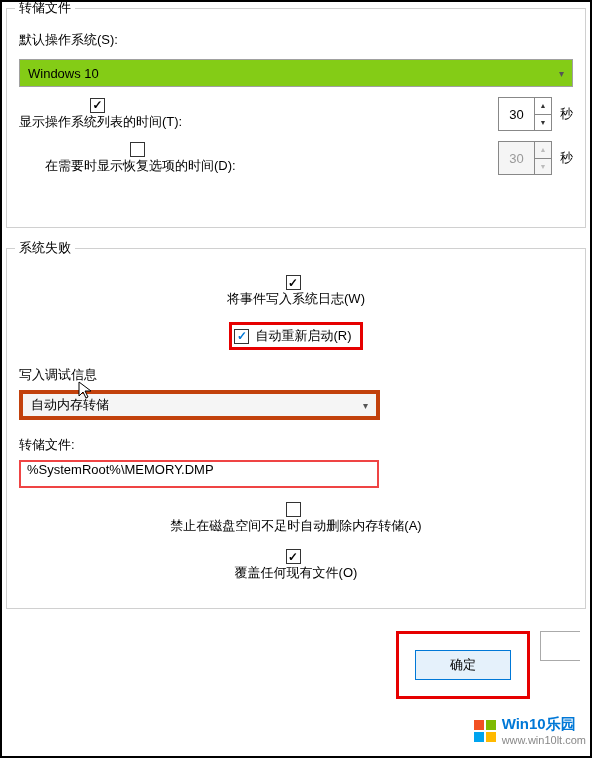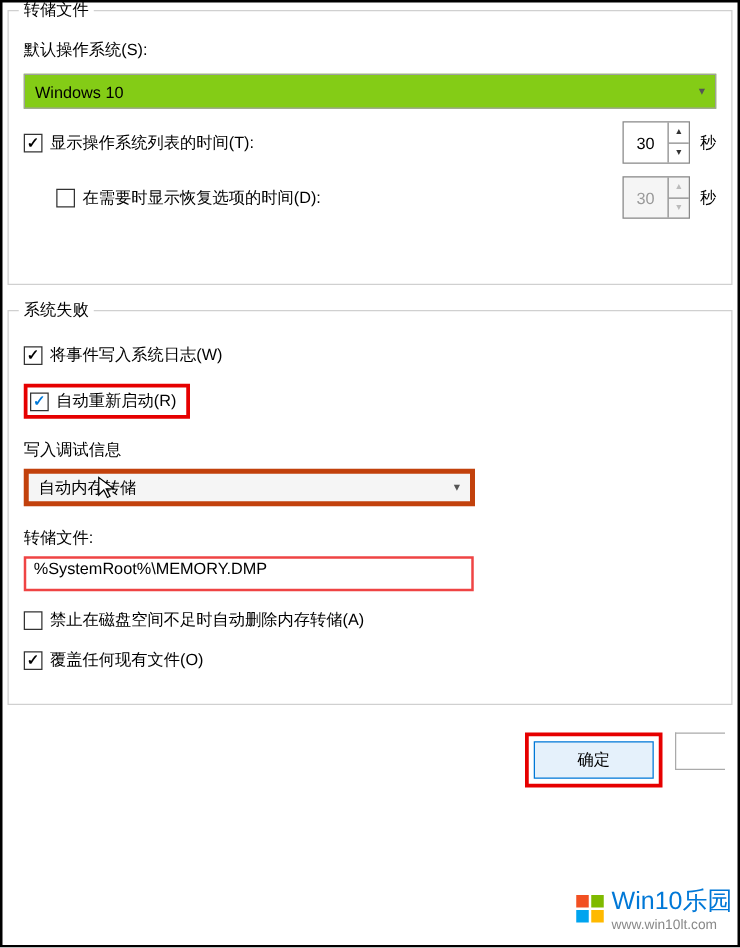--- a/index.html
+++ b/index.html
@@ -60,20 +60,21 @@
       cursor: pointer;
     }
     .dropdown-arrow {
       font-size: 10px;
       color: #555;
     }
     .checkbox-row {
       display: flex;
       align-items: center;
       margin: 14px 0;
+      flex-direction: column;
     }
     .checkbox {
       width: 15px;
       height: 15px;
       border: 1px solid #333;
       margin-right: 6px;
       display: inline-flex;
       align-items: center;
       justify-content: center;
       font-size: 12px;
@@ -170,21 +171,21 @@
     }
     .button-area {
       display: flex;
       justify-content: flex-end;
       padding: 14px 12px 0 0;
       gap: 10px;
       position: relative;
     }
     .ok-highlight {
       border: 3px solid #e60000;
-      padding: 4px;
+      padding: 16px;
       display: inline-block;
     }
     .btn {
       width: 96px;
       height: 30px;
       border: 1px solid #0078d7;
       background: #e5f1fb;
       display: flex;
       align-items: center;
       justify-content: center;
@@ -219,21 +220,21 @@
       width: 22px; height: 22px;
       display: grid;
       grid-template-columns: 1fr 1fr;
       grid-template-rows: 1fr 1fr;
       gap: 2px;
     }
     .wm-logo div:nth-child(1){background:#f25022;}
     .wm-logo div:nth-child(2){background:#7fba00;}
     .wm-logo div:nth-child(3){background:#00a4ef;}
     .wm-logo div:nth-child(4){background:#ffb900;}
-    .wm-text1 { color:#0078d7; font-weight:normal; font-size:20px;}
+    .wm-text1 { color:#0078d7; font-weight:bold; font-size:15px;}
     .wm-text2 { color:#888; font-size:11px;}
   </style>
 </head>
 <body>
 
 <div class="dialog-area">
 
   <div class="group">
     <div class="group-title">转储文件</div>
 

